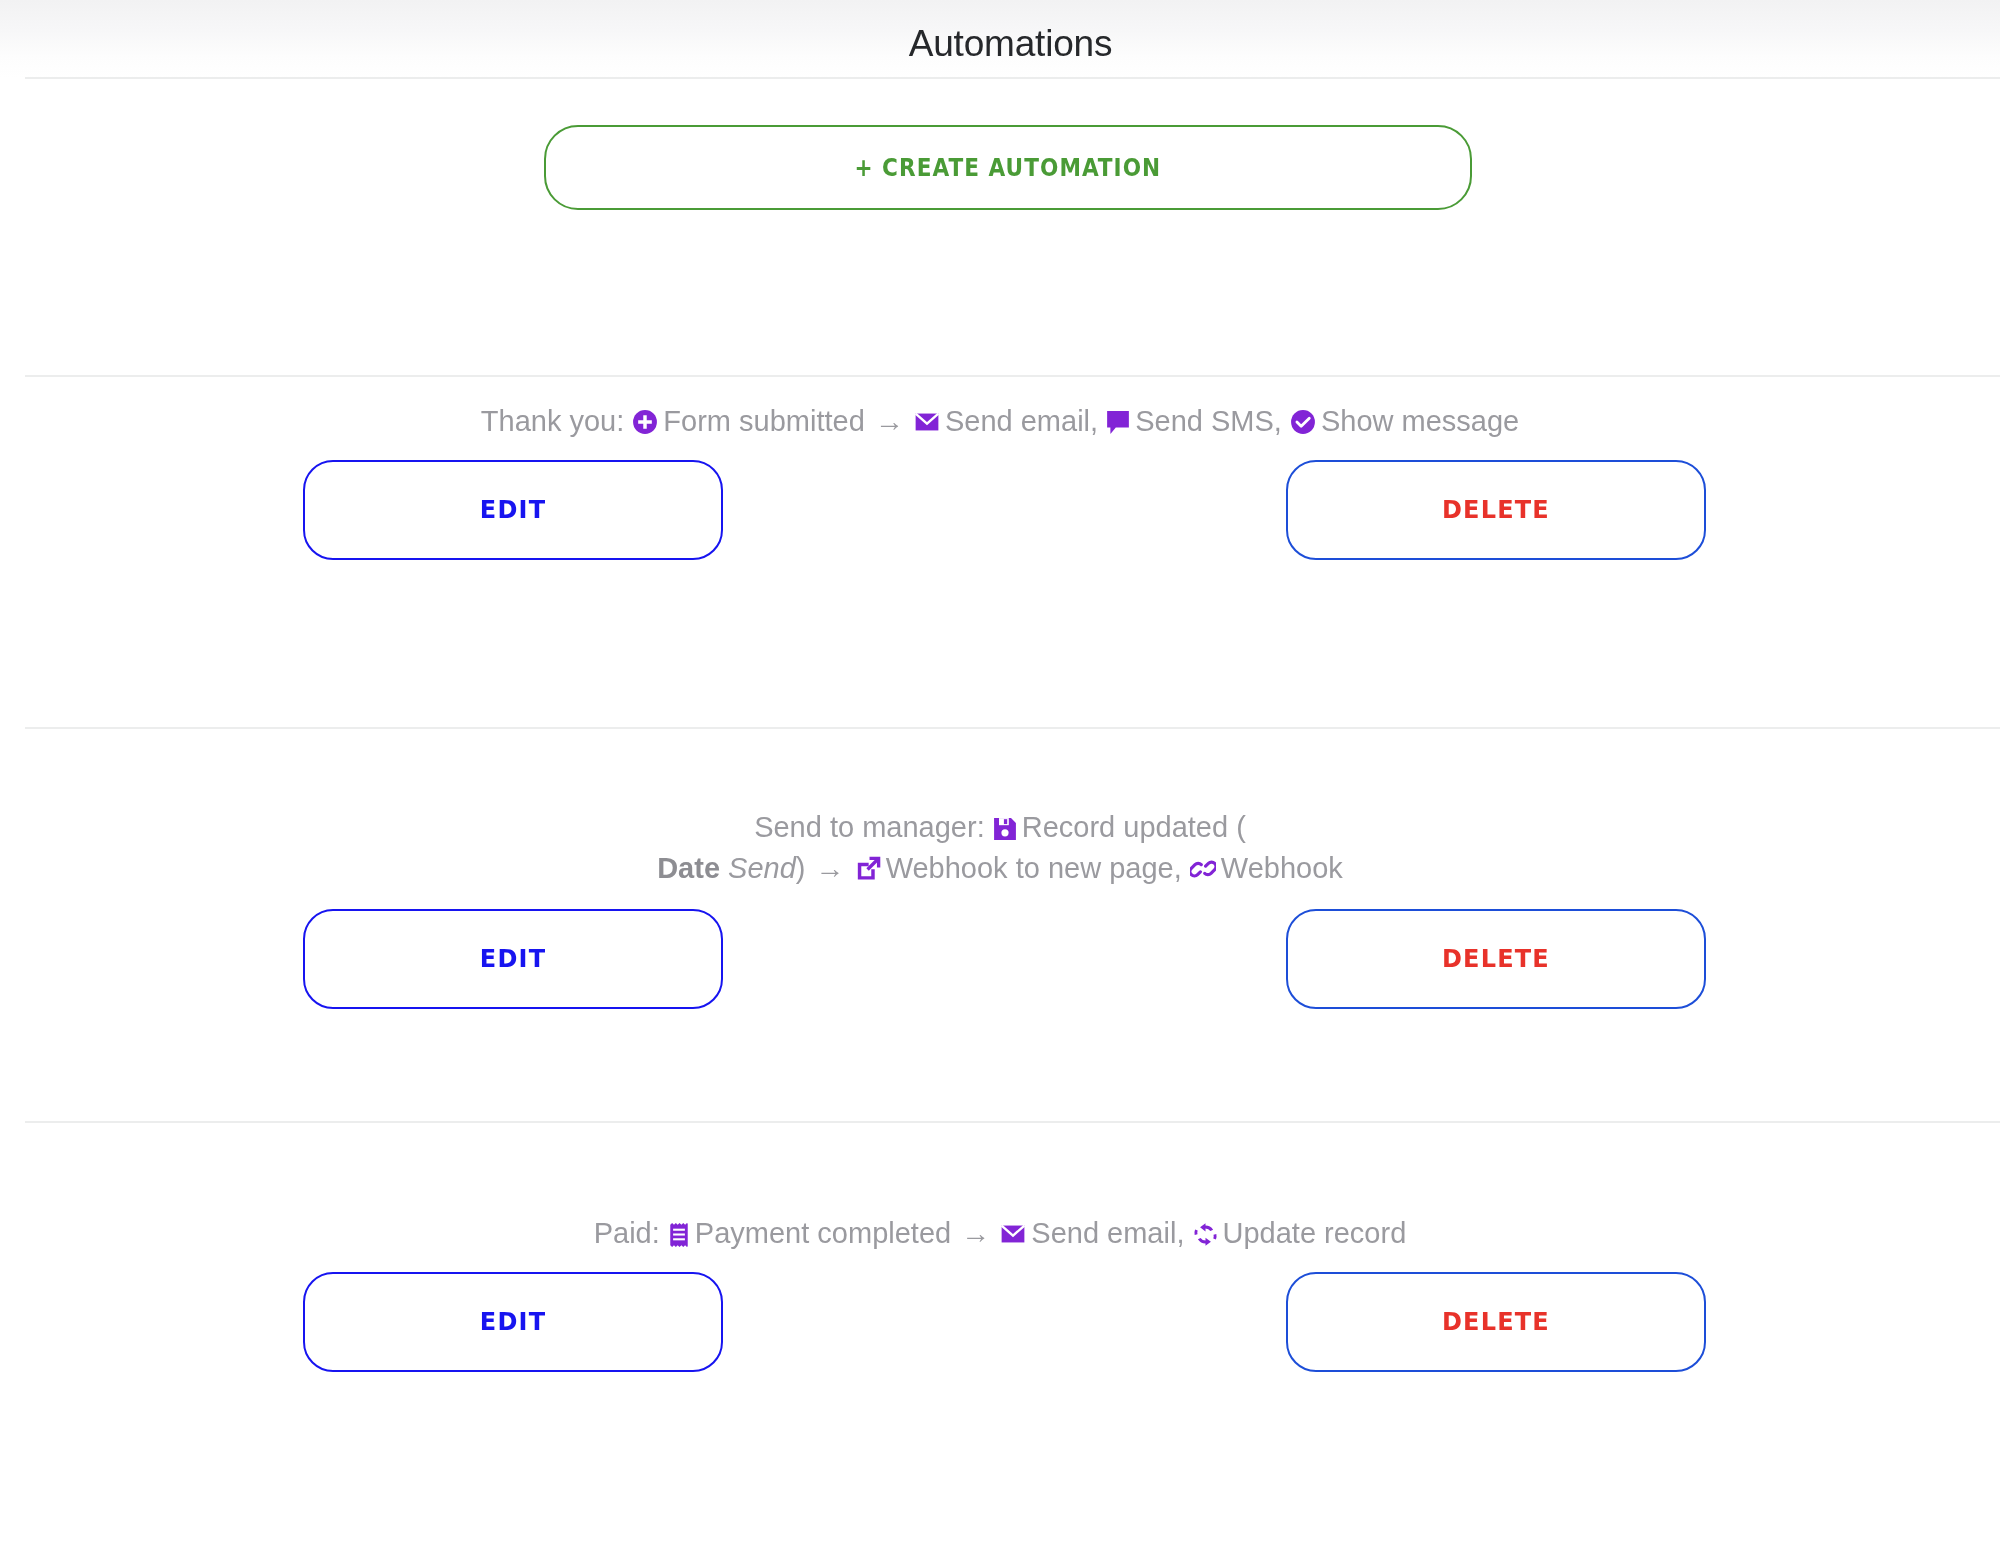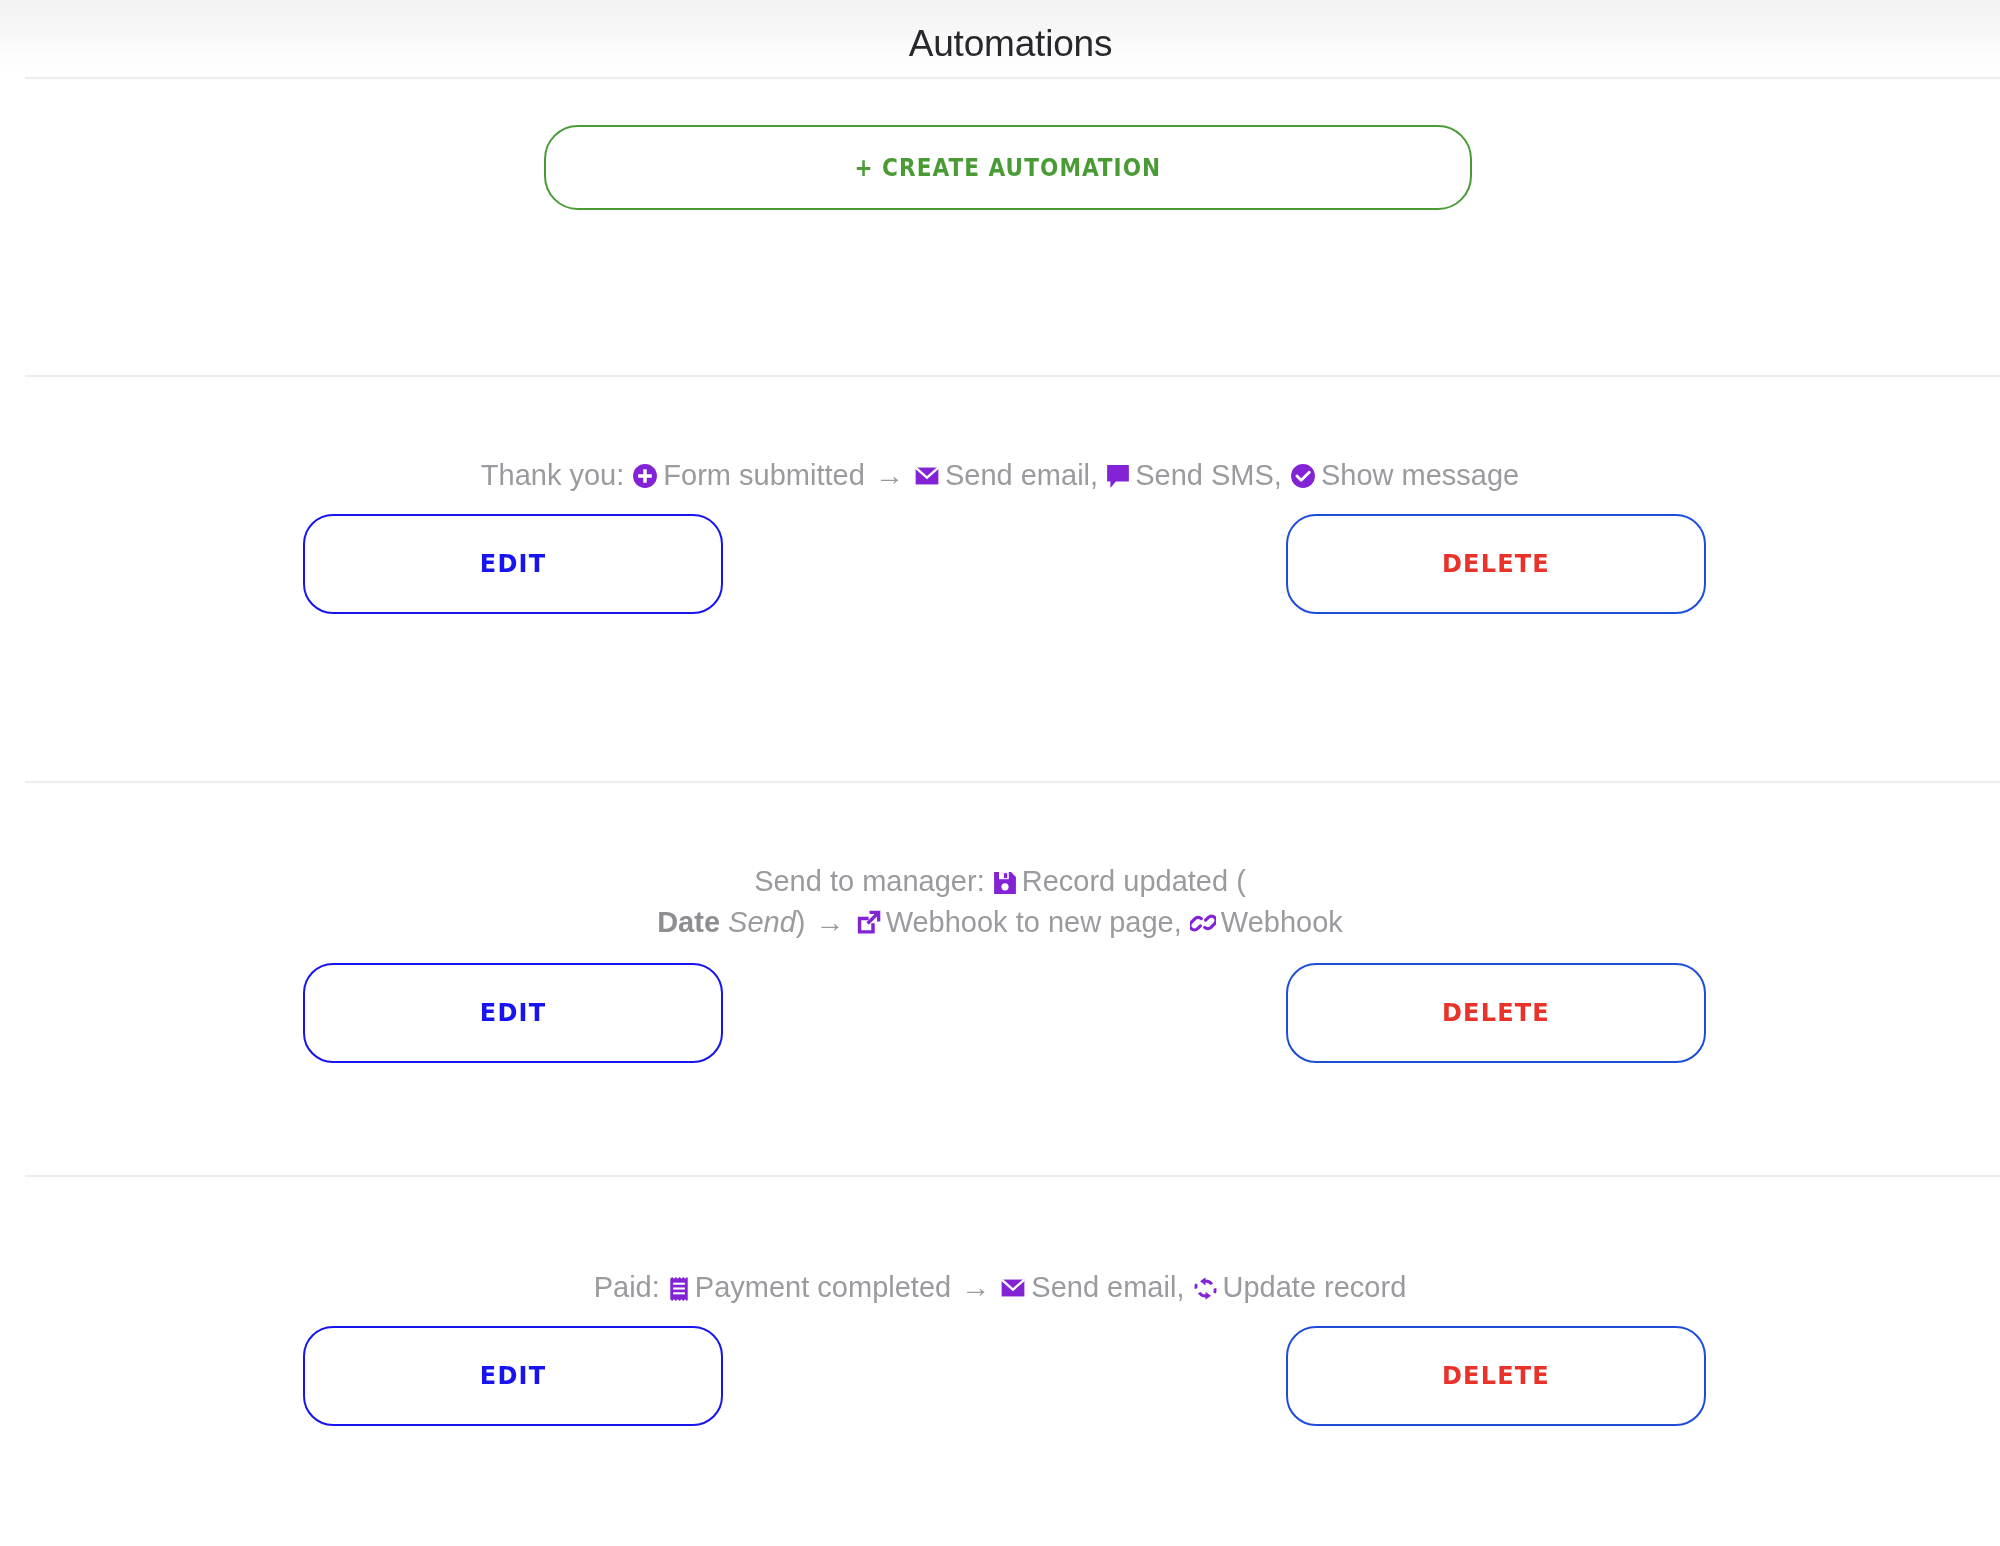--- a/index.html
+++ b/index.html
@@ -138,21 +138,21 @@
   }
   .btn-label {
     font-family: "DejaVu Sans", sans-serif;
     font-size: 24px;
     font-weight: 700;
     letter-spacing: 1.2px;
   }
   .btn-edit .btn-label { color: #1714f0; }
   .btn-delete .btn-label { color: #e8322a; }
 
-  .row-1 .row-summary { padding-top: 78px; }
+  .row-1 .row-summary { padding-top: 24px; }
   .row-1 .row-actions { margin-top: 18px; }
   .row-1 { padding-bottom: 115px; }
 
   .row-2 .row-summary { padding-top: 78px; }
   .row-2 .row-actions { margin-top: 20px; }
   .row-2 { padding-bottom: 60px; }
 
   .row-3 .row-summary { padding-top: 90px; }
   .row-3 .row-actions { margin-top: 18px; }
 </style>

